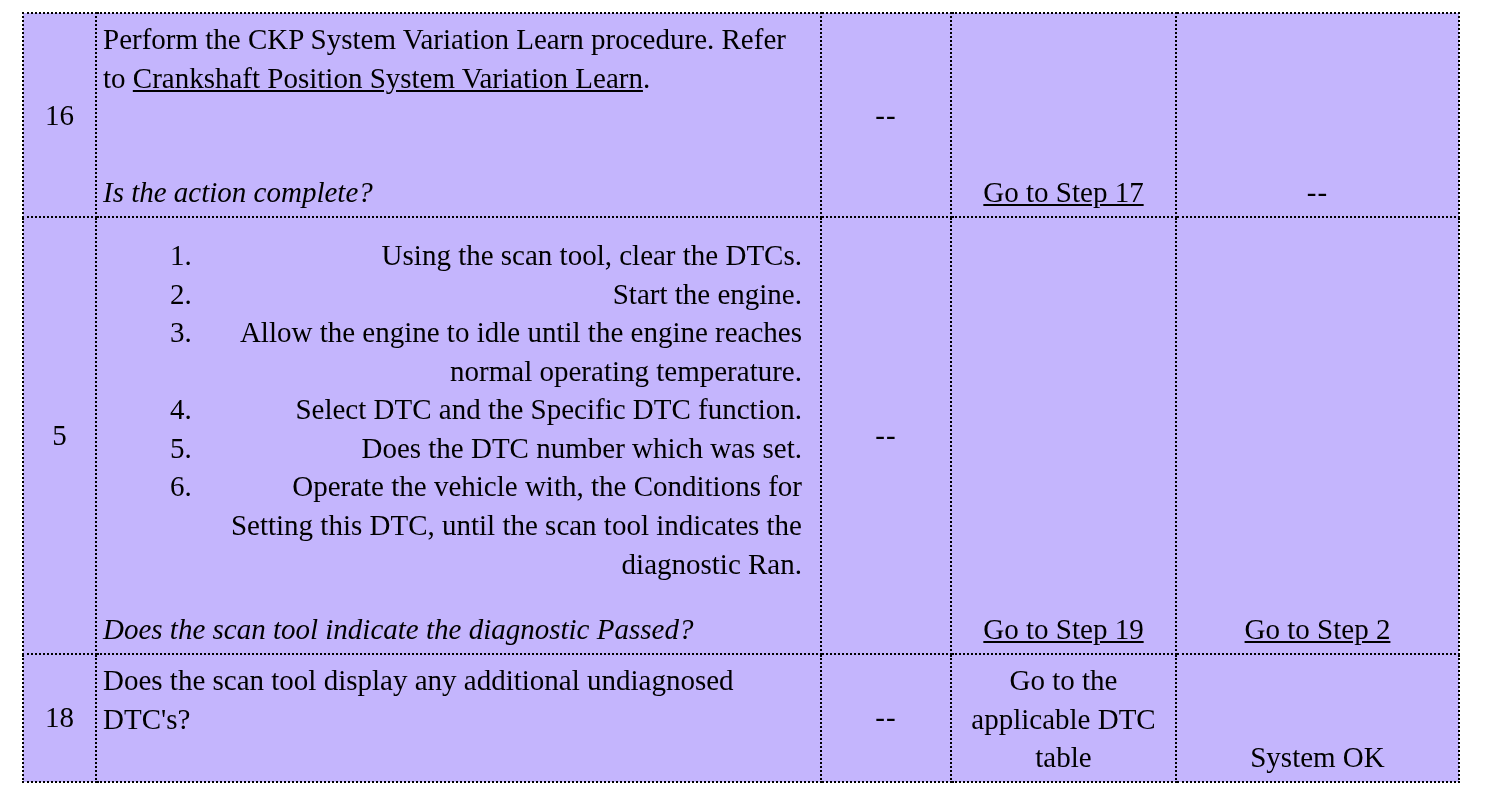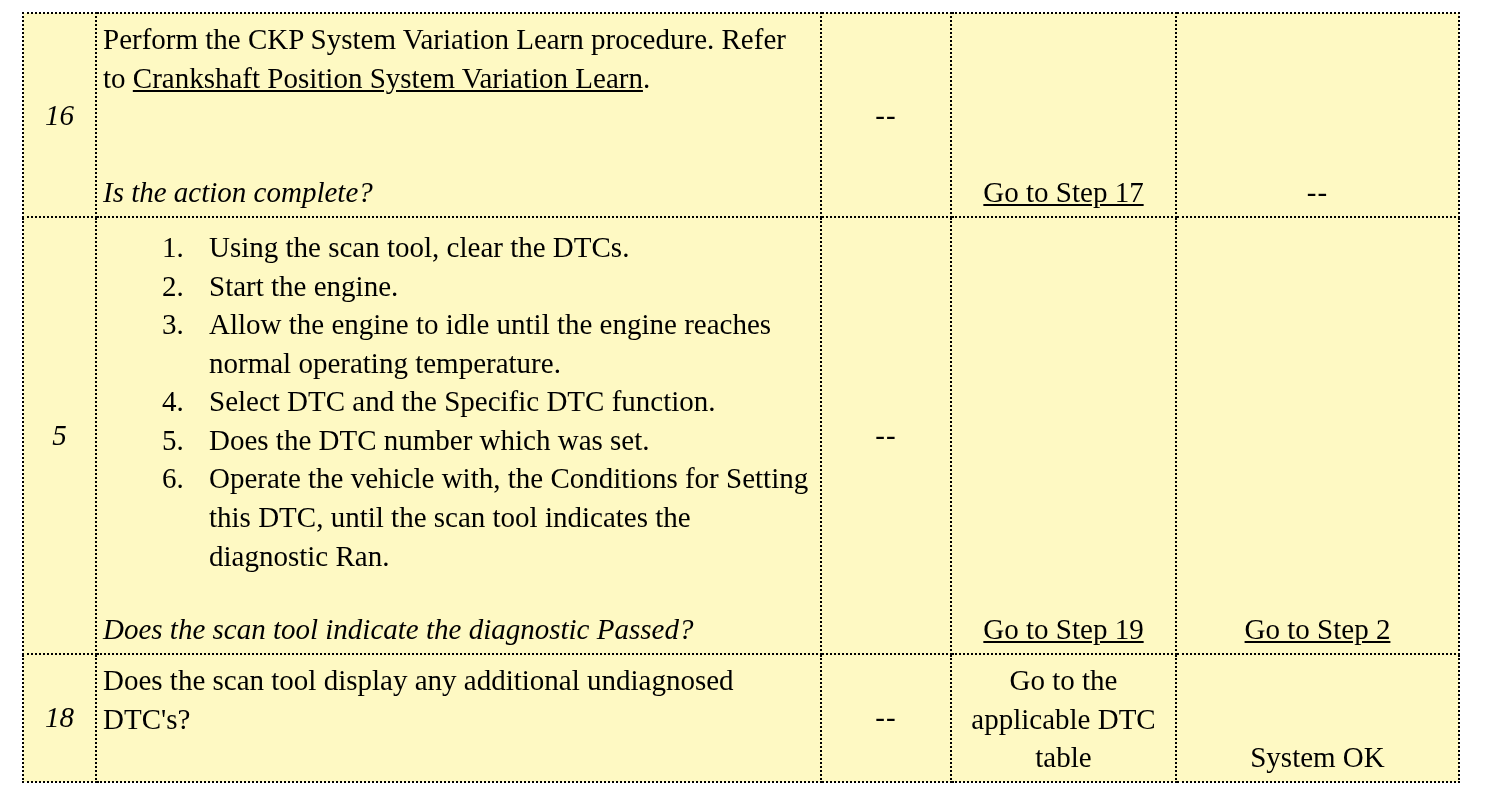--- a/index.html
+++ b/index.html
@@ -31,39 +31,38 @@
     height: 766px;
     border-collapse: collapse;
     table-layout: fixed;
     background: #ffffff;
   }
 
   .dtc-table td {
     border: 2px dotted #000000;
     padding: 0;
     vertical-align: top;
-    background: #fef9c3;
+    background: #c4b5fd;
   }
 
   
   .col-step   { width: 73px; }
   .col-action { width: 725px; }
   .col-value  { width: 130px; }
   .col-yes    { width: 225px; }
   .col-no     { width: 283px; }
 
   .step-num {
     font-size: 29px;
     line-height: 1;
     text-align: left;
     display: flex;
     align-items: center;
     justify-content: center;
     height: 100%;
-    font-style: italic;
   }
 
   .value-dash {
     font-size: 29px;
     line-height: 1;
     text-align: center;
     display: flex;
     align-items: center;
     justify-content: center;
     height: 100%;
@@ -88,25 +87,26 @@
     line-height: 1.33;
     margin-top: auto;
     font-style: italic;
   }
 
   .xref {
     text-decoration: underline;
   }
 
   .steps-list {
-    margin: 4px;
+    margin: 12px;
     padding: 0 0 0 84px;
     font-size: 29px;
     line-height: 1.33;
     list-style-position: outside;
+    text-align: right;
   }
   .steps-list li {
     padding-left: 18px;
     margin-bottom: 0;
   }
 
   
   .branch {
     height: 100%;
     box-sizing: border-box;

